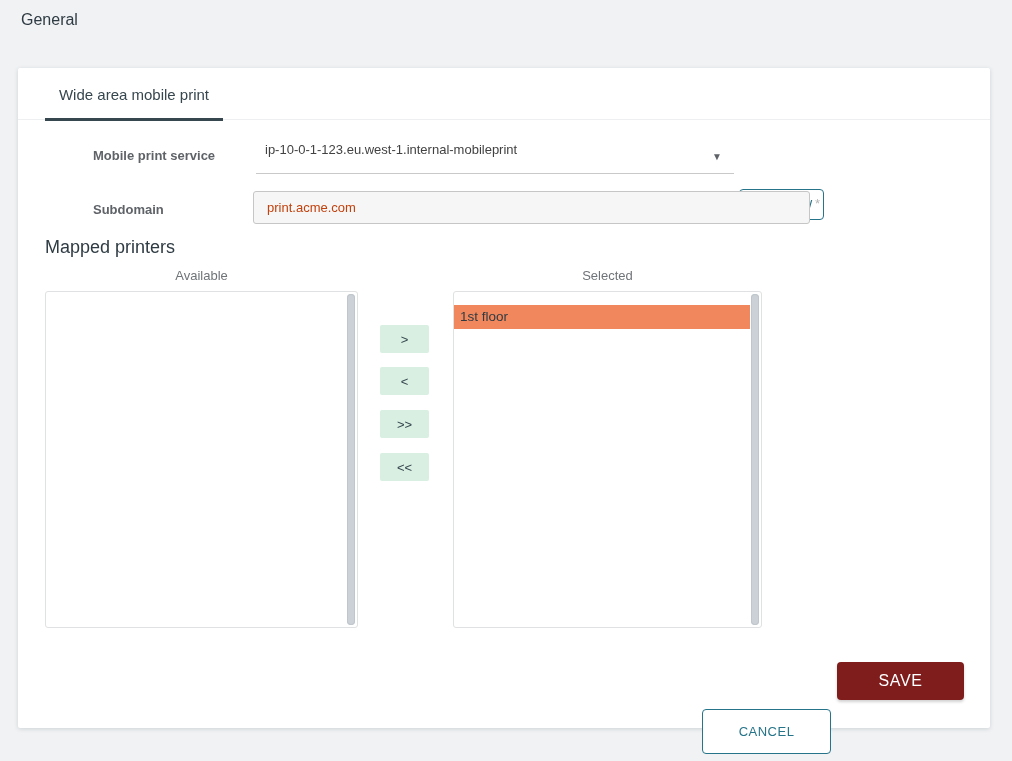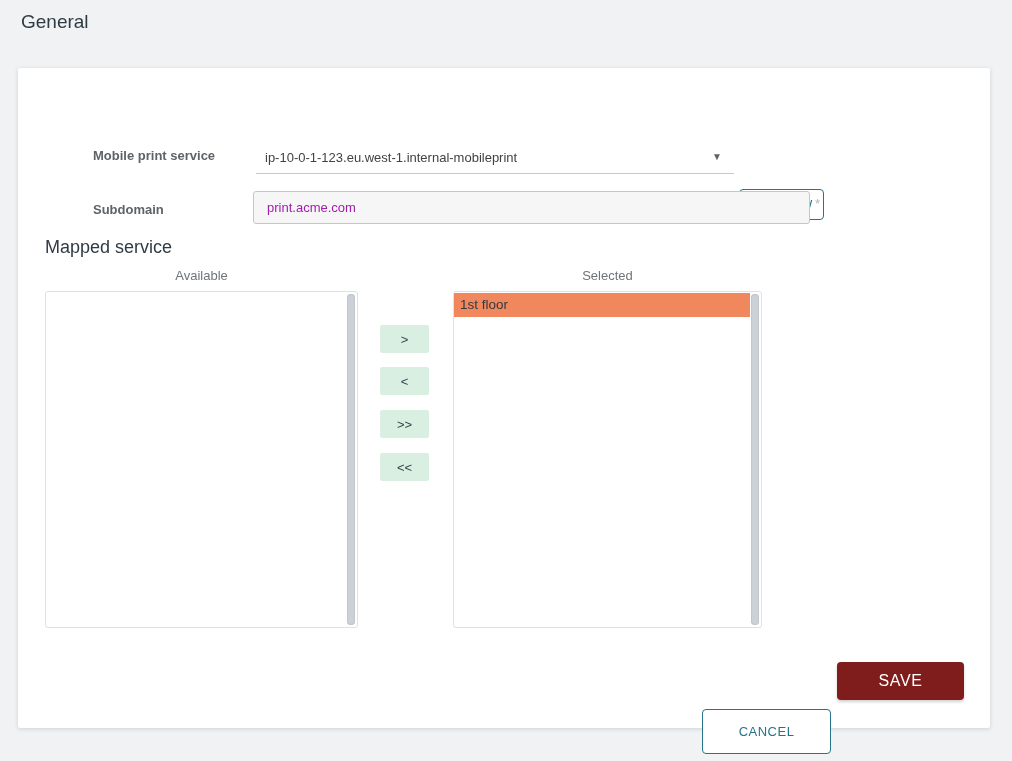--- a/index.html
+++ b/index.html
@@ -6,21 +6,21 @@
   html,body { width:1012px; height:761px; }
   body {
     background:#f0f2f4;
     font-family:"Liberation Sans", sans-serif;
     color:#37474f;
     position:relative;
     overflow:hidden;
   }
   .page-title {
     position:absolute; left:21px; top:11px;
-    font-size:19px; font-weight:400; color:#2f3b43;
+    font-size:16px; font-weight:400; color:#2f3b43;
   }
   .card {
     position:absolute; left:18px; top:68px; width:972px; height:660px;
     background:#ffffff; border-radius:2px;
     box-shadow:0 1px 4px rgba(60,70,80,0.18);
   }
   .tabbar {
     position:absolute; left:0; top:0; width:100%; height:52px;
     border-bottom:1px solid #edeff0;
   }
@@ -33,21 +33,21 @@
     position:absolute; left:0; right:0; bottom:-1px; height:3px;
     background:#37474f;
   }
   .field-label {
     position:absolute; left:27px;
     font-size:13px; font-weight:700; color:#5f6368;margin-left:48px;
   }
   .select-box {
     position:absolute; left:238px; top:74px; width:478px; height:32px;
     border-bottom:1px solid #c9c9c9; cursor:pointer;
-    display:flex; align-items:center;
+    display:flex; align-items:flex-start;
   }
   .select-value {
     padding-left:9px; font-size:13px; color:#424242;
     white-space:nowrap; overflow:hidden;
   }
   .select-arrow {
     position:absolute; right:12px; top:10px;
     font-size:10px; color:#5f6368; line-height:1;
   }
   .btn-outline {
@@ -55,21 +55,21 @@
     border:1px solid #267489; border-radius:4px;
     color:#267489; font-size:12.5px; font-weight:500; letter-spacing:0.5px;
     display:flex; align-items:center; justify-content:center; cursor:pointer;
     font-family:"Liberation Sans", sans-serif;
     margin-top:47px;
   }
   .add-new-btn { left:721px; top:74px; width:85px; height:31px; }
   .text-input {
     position:absolute; left:235px; top:123px; width:557px; height:33px;
     background:#f6f6f6; border:1px solid #c6c6c6; border-radius:3px;
-    padding:0 0 0 13px; font-size:13px; color:#a21caf;
+    padding:0 0 0 13px; font-size:13px; color:#c2410c;
     font-family:"Liberation Sans", sans-serif; outline:none;
   }
   .required-marker {
     position:absolute; left:797px; top:128px;
     font-size:13px; color:#b5b5b5;
   }
   .section-heading {
     position:absolute; left:27px; top:169px;
     font-size:18px; font-weight:400; color:#2f3b43;
   }
@@ -89,21 +89,21 @@
   .scrollbar {
     position:absolute; top:1px; bottom:1px; right:1px; width:10px;
   }
   .scrollbar .thumb {
     position:absolute; top:1px; bottom:1px; left:1px; width:8px;
     background:#cbd1d6; border-radius:5px;
     box-shadow:inset 0 0 0 1px #bfc6cc;
   }
   .list-items { position:absolute; left:0; top:0; right:11px; bottom:0; }
   .list-item {
-    margin-top:1px; height:24px; line-height:24px;
+    margin-top:13px; height:24px; line-height:24px;
     padding-left:6px; font-size:13.5px; color:#2f3b43; cursor:pointer;
     white-space:nowrap; overflow:hidden;
   }
   .list-item.selected { background:#f1875c; }
   .transfer-btn {
     position:absolute; left:362px; width:49px; height:28px;
     background:#d9efe2; border:none; border-radius:2px;
     font-size:13px; color:#37474f; cursor:pointer;
     font-family:"Liberation Sans", sans-serif;
   }
@@ -122,37 +122,43 @@
     font-family:"Liberation Sans", sans-serif;
   }
 </style>
 </head>
 <body>
 
 <div class="page-title">General</div>
 
 <div class="card">
 
+  <div class="tabbar">
+    <div class="tab">
+      <span>Wide area mobile print</span>
+      <span class="tab-underline"></span>
+    </div>
+  </div>
 
   <div class="field-label" style="top:80px;">Mobile print service</div>
 
   <div class="select-box">
     <span class="select-value">ip-10-0-1-123.eu.west-1.internal-mobileprint</span>
     <span class="select-arrow">▼</span>
   </div>
 
   <button class="btn-outline add-new-btn">ADD NEW</button>
 
   <div class="field-label" style="top:134px;">Subdomain</div>
 
   <input class="text-input" type="text" value="print.acme.com" style="">
 
   <div class="required-marker">*</div>
 
-  <div class="section-heading">Mapped service</div>
+  <div class="section-heading">Mapped printers</div>
 
   <div class="list-label selected">Selected</div>
   <div class="list-label available">Available</div>
 
   <div class="listbox available">
     <div class="list-items">
       
     </div>
     <div class="scrollbar">
       <div class="thumb"></div>

